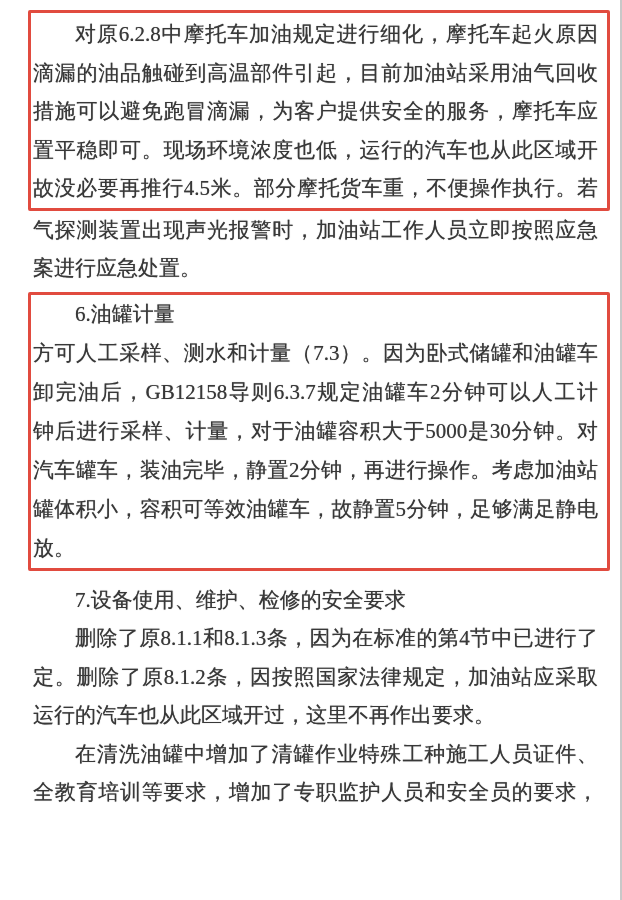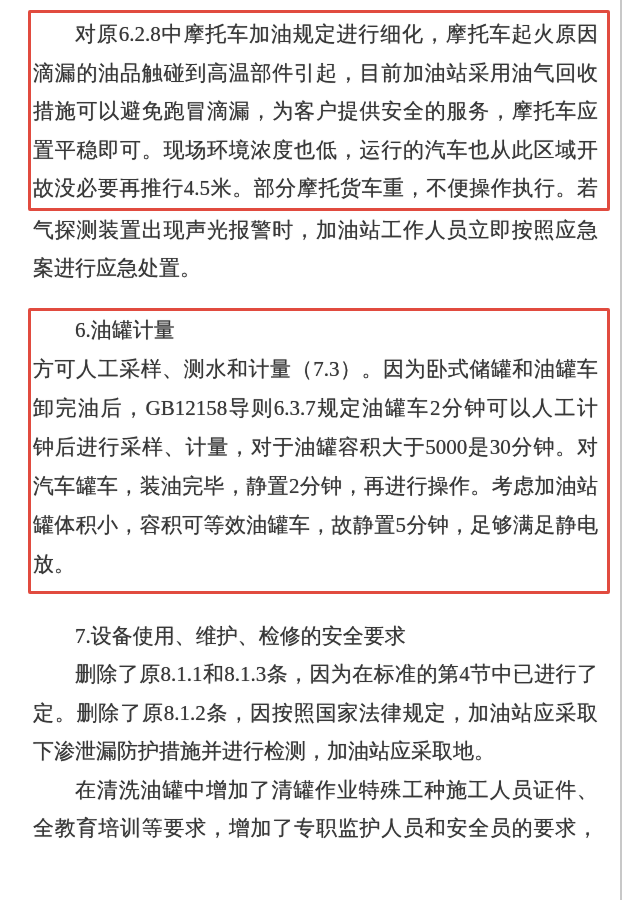--- a/index.html
+++ b/index.html
@@ -36,23 +36,23 @@
   }
   .indent { text-indent: 42px; }
   .redbox {
     margin: 0 12px 0 28px;
     border: 3px solid var(--red);
     border-radius: 2px;
     background: transparent;
   }
   .redbox .line { padding-left: 2px; padding-right: 9px; }
   .box1 { margin-top: 10px; padding: 2px 0 0 0; }
-  .box2 { margin-top: 20px; padding: 0 0 7px 0; }
+  .box2 { margin-top: 4px; padding: 0 0 0 0; }
   .box2 .line { height: 39px; line-height: 39px; }
-  .mt6 { margin-top: 23px; }
+  .mt6 { margin-top: 10px; }
   .page-edge {
     position: absolute;
     top: 0; right: 0;
     width: 2px; height: 100%;
     background: var(--edge);
   }
 </style>
 </head>
 <body>
 
@@ -75,18 +75,18 @@
     <div class="line">卸完油后，GB12158导则6.3.7规定油罐车2分钟可以人工计量；</div>
     <div class="line">钟后进行采样、计量，对于油罐容积大于5000是30分钟。对于</div>
     <div class="line">汽车罐车，装油完毕，静置2分钟，再进行操作。考虑加油站油</div>
     <div class="line">罐体积小，容积可等效油罐车，故静置5分钟，足够满足静电释</div>
     <div class="line short">放。</div>
   </div>
 
   <div class="line indent short mt6">7.设备使用、维护、检修的安全要求</div>
   <div class="line indent">删除了原8.1.1和8.1.3条，因为在标准的第4节中已进行了规</div>
   <div class="line">定。删除了原8.1.2条，因按照国家法律规定，加油站应采取地</div>
-  <div class="line short">下渗泄漏防护措施并进行检测，加油站应采取地。</div>
+  <div class="line short">运行的汽车也从此区域开过，这里不再作出要求。</div>
   <div class="line indent">在清洗油罐中增加了清罐作业特殊工种施工人员证件、安</div>
   <div class="line">全教育培训等要求，增加了专职监护人员和安全员的要求，增</div>
 
   <div class="page-edge"></div>
 </div>
 
 </body></html>

